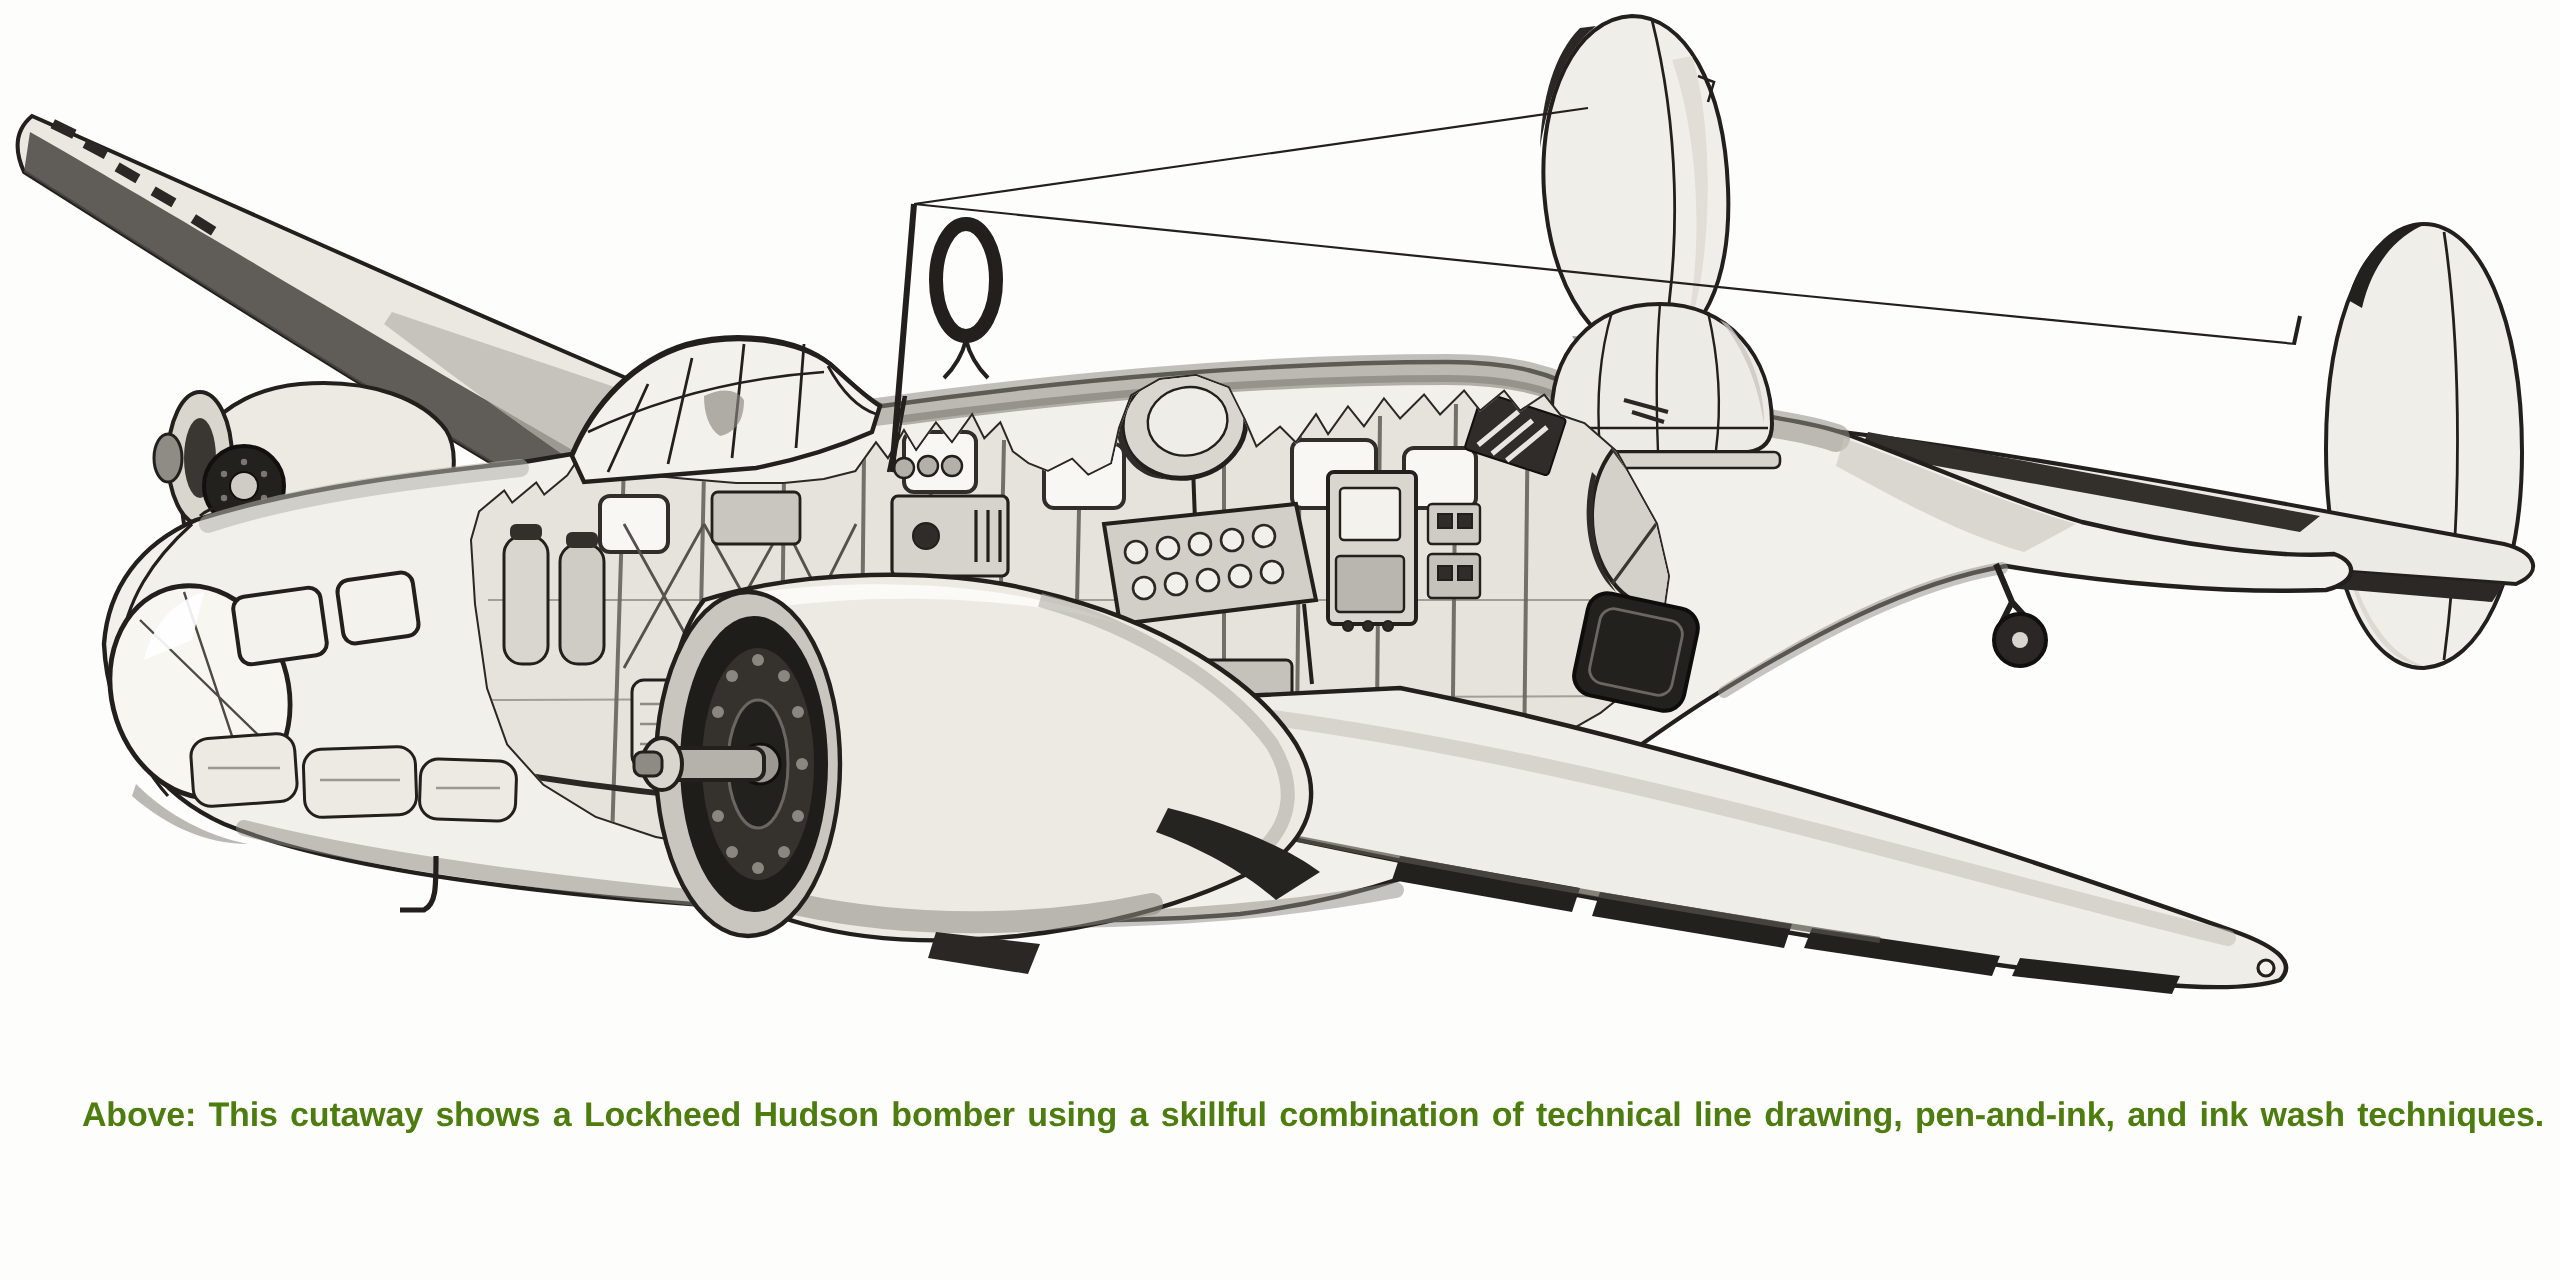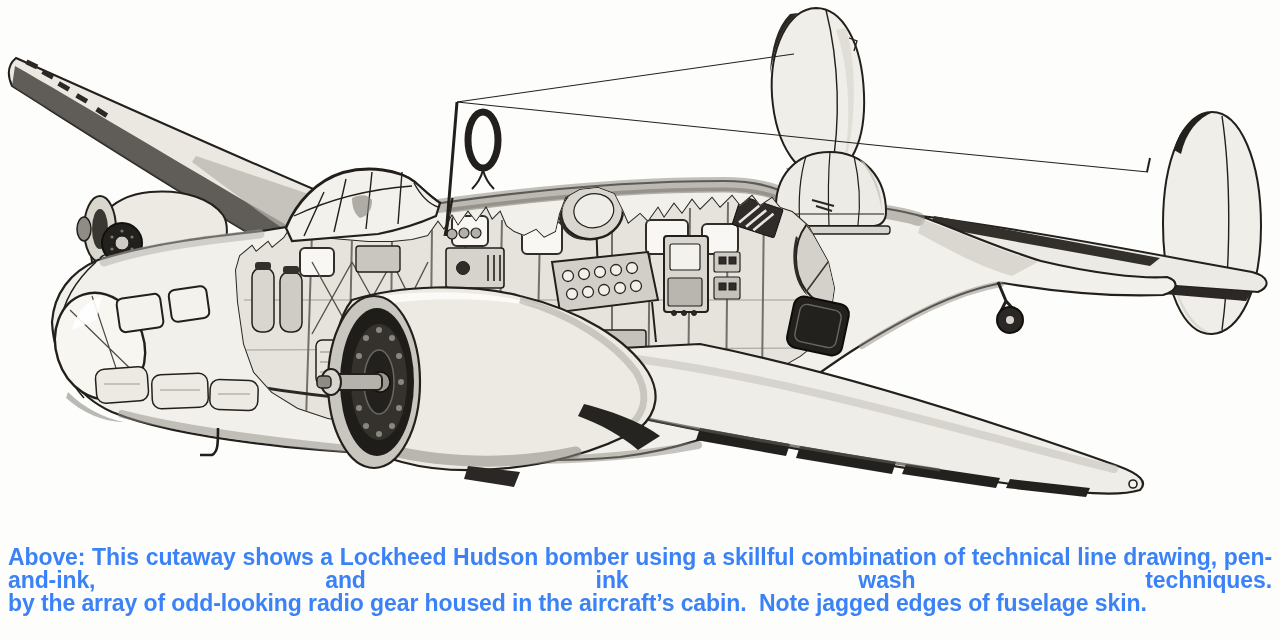--- a/index.html
+++ b/index.html
@@ -7,24 +7,25 @@
     width:1280px;height:640px;overflow:hidden;
     background:#fdfdfb;
     font-family:"Liberation Sans",sans-serif;
   }
   figure{margin:0;}
   .art{width:1280px;height:538px;position:relative;}
   .art svg{display:block;}
   figcaption{
     padding:8px 8px 0 8px;
     font-weight:bold;
-    font-size:23px;
+    font-size:17px;
     line-height:23px;
-    color:#3b82f6;
+    color:#4d7c0f;
     letter-spacing:-0.1px;
+    margin-left:33px;
   }
   .cap-line{white-space:normal;}
   .cap-just{text-align:justify;text-align-last:justify;}
 </style>
 </head>
 <body>
 
 <figure>
   <div class="art">
   <svg width="1280" height="538" viewBox="0 0 1280 538" xmlns="http://www.w3.org/2000/svg">
@@ -348,15 +349,14 @@
         <rect x="317" y="376" width="14" height="12" rx="4" fill="#8e8b84" stroke="#221f1c" stroke-width="1.5"></rect>
       </g>
       <path d="M584 404 C 616 412, 644 424, 660 436 L 638 450 C 622 436, 600 424, 578 416 Z" fill="#262420"></path>
       <path d="M468 466 L 520 472 L 514 487 L 464 479 Z" fill="#2a2724"></path>
     </g>
   </svg>
   </div>
 
   <figcaption>
     <div class="cap-line cap-just">Above: This cutaway shows a Lockheed Hudson bomber using a skillful combination of technical line drawing, pen-and-ink, and ink wash techniques.</div>
-    <div class="cap-line">by the array of odd-looking radio gear housed in the aircraft’s cabin.&nbsp; Note jagged edges of fuselage skin.</div>
   </figcaption>
 </figure>
 
 </body></html>

